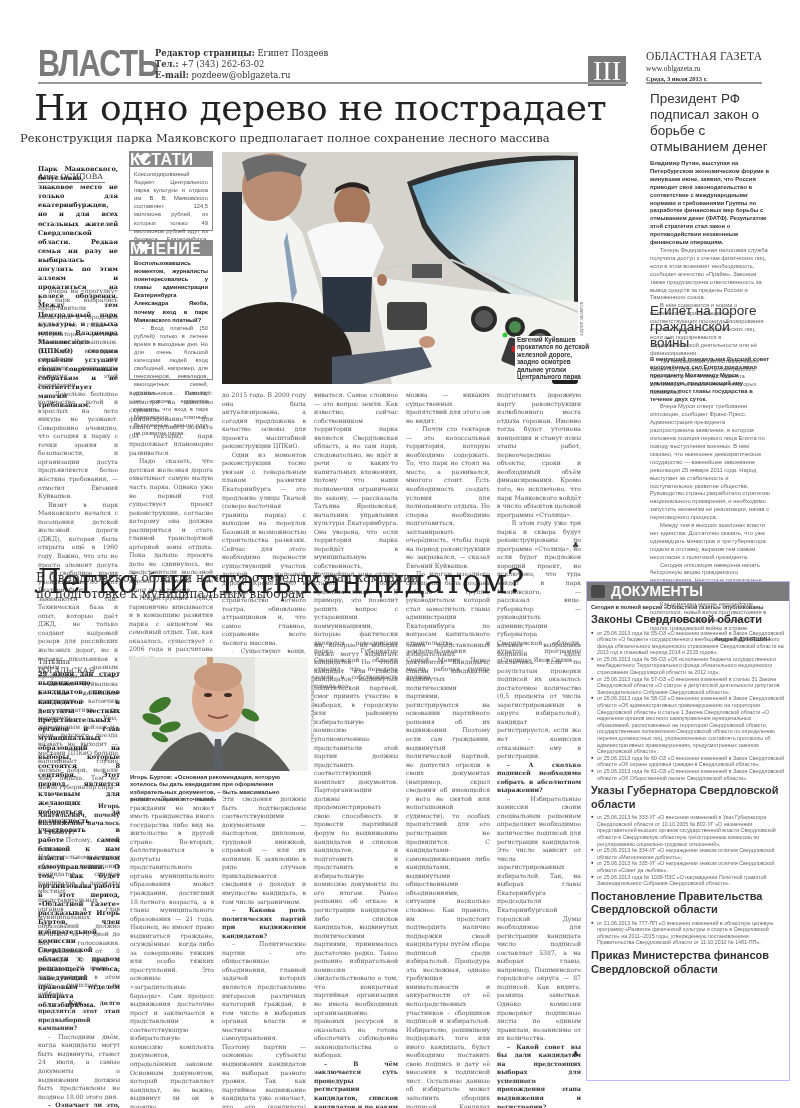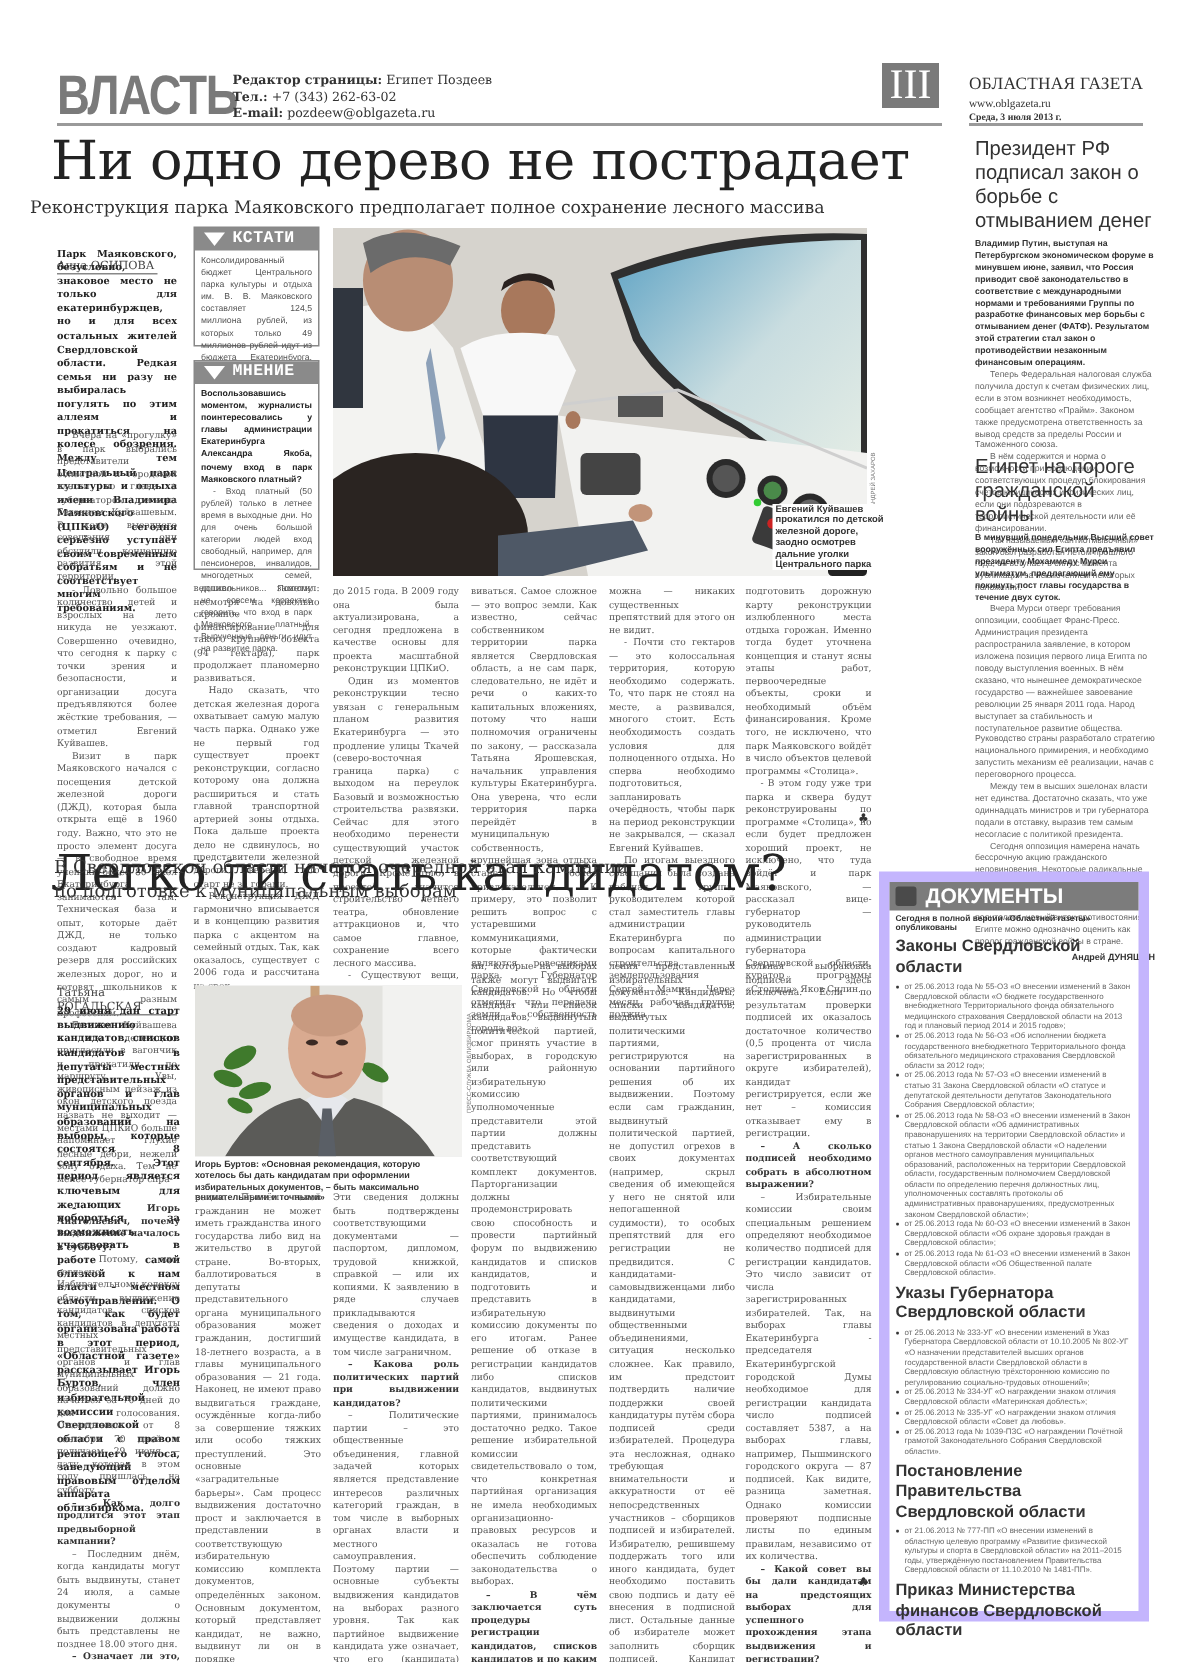--- a/index.html
+++ b/index.html
@@ -5,42 +5,42 @@
   * { box-sizing: border-box; margin: 0; padding: 0; }
   html, body { width: 800px; height: 1108px; background: #ffffff; overflow: hidden; }
   body { position: relative; font-family: "DejaVu Serif", serif; color: #2a2a2a; }
 
   .abs { position: absolute; }
 
   
   .section-name { left: 38px; top: 44px; font-family: "Liberation Sans", sans-serif; font-weight: bold; font-size: 37px; color: #7a7a7a; letter-spacing: -1px; transform: scaleX(0.82); transform-origin: left top; line-height: 40px; }
   .editor-block { left: 155px; top: 48px; font-family: "DejaVu Serif", serif; font-size: 8.4px; line-height: 11px; color: #333; }
   .editor-block b { font-weight: bold; }
-  .page-num { left: 588px; top: 42px; width: 38px; height: 30px; background: #7a7a7a; color: #fff; font-family: "Liberation Serif", serif; font-size: 28px; line-height: 30px; text-align: center; }
+  .page-num { left: 588px; top: 56px; width: 38px; height: 30px; background: #7a7a7a; color: #fff; font-family: "Liberation Serif", serif; font-size: 28px; line-height: 30px; text-align: center; }
   .paper-block { left: 646px; top: 50px; font-family: "Liberation Serif", serif; color: #333; }
   .paper-name { font-size: 11.5px; letter-spacing: 0.2px; }
   .paper-url { font-size: 7.5px; margin-top: 2px; }
   .paper-date { font-size: 6.5px; margin-top: 2px; font-weight: bold; }
   .rule-top { left: 38px; top: 82px; width: 590px; height: 2px; background: #9a9a9a; }
   .rule-top-r { left: 646px; top: 82px; width: 116px; height: 2px; background: #9a9a9a; }
 
   
   .h1 { font-family: "DejaVu Serif", serif; color: #222; font-weight: normal; }
   .head1 { left: 34px; top: 86px; font-size: 36px; line-height: 44px; letter-spacing: -0.3px; }
   .sub1 { left: 20px; top: 131px; font-size: 11.5px; color: #333; }
   .byline { font-size: 7.5px; color: #444; border-bottom: 1px solid #888; padding-bottom: 1px; }
   .byline1 { left: 38px; top: 152px; width: 67px; margin-top: 20px; }
   .lead { font-size: 6.5px; line-height: 9.1px; font-weight: bold; color: #222; text-align: justify; }
   .body-text { font-size: 6.1px; line-height: 8.55px; color: #555; text-align: justify; }
   .body-text p { text-indent: 10px; }
   .body-text p.q { font-weight: bold; color: #333; }
 
   
   .box { border: 1px solid #888; background: #fff; }
-  .box-hdr { height: 15px; background: #8a8a8a; color: #fff; font-family: Liberation Mono, monospace; font-weight: bold; font-size: 11px; line-height: 15px; padding-left: 25px; position: relative; letter-spacing: 0.3px; }
+  .box-hdr { height: 15px; background: #8a8a8a; color: #fff; font-family: Liberation Sans, sans-serif; font-weight: bold; font-size: 16px; line-height: 15px; position: relative; letter-spacing: 0.3px; }
   .box-hdr .tri { position: absolute; left: 6px; top: 3px; width: 0; height: 0; border-left: 7px solid transparent; border-right: 7px solid transparent; border-top: 9px solid #fff; }
   .box-body { font-family: "Liberation Sans", sans-serif; font-size: 5.8px; line-height: 8.1px; color: #555; padding: 3px 4px; text-align: justify; }
   .box-body .b { font-weight: bold; color: #222; }
 
   
   .photo1 { left: 222px; top: 152px; width: 356px; height: 232px; overflow: hidden; background: #d9d9d6; }
   .photo-credit { font-family: "Liberation Sans", sans-serif; font-size: 4px; color: #777; transform: rotate(-90deg); transform-origin: left top; white-space: nowrap; }
   .caption1 { left: 582px; top: 337px; width: 60px; font-family: "Liberation Sans", sans-serif; font-size: 6.3px; line-height: 7.4px; font-weight: bold; color: #333; }
 
   
@@ -51,21 +51,21 @@
   .signature { font-family: "Liberation Sans", sans-serif; font-size: 6px; font-weight: bold; color: #333; text-align: right; }
 
   
   .head2 { left: 34px; top: 562px; font-size: 33px; line-height: 40px; letter-spacing: -0.3px; }
   .sub2 { left: 36px; top: 570px; font-size: 12px; line-height: 16px; color: #333; }
   .byline2 { left: 38px; top: 657px; width: 80px; }
   .photo2 { left: 130px; top: 657px; width: 178px; height: 114px; overflow: hidden; background: #eaeaea; }
   .caption2 { left: 130px; top: 774px; width: 178px; font-family: "Liberation Sans", sans-serif; font-weight: bold; font-size: 6px; line-height: 7.4px; color: #333; }
 
   
-  .docs { left: 586px; top: 581px; width: 180px; height: 500px; border: 7px solid #c4b5fd; }
+  .docs { left: 586px; top: 581px; width: 204px; height: 500px; border: 1px solid #c4b5fd; }
   .docs-hdr { height: 19px; background: #7c7c7c; color: #fff; font-family: "Liberation Sans", sans-serif; font-weight: bold; font-size: 14px; line-height: 19px; padding-left: 24px; position: relative; }
   .docs-hdr .ico { position: absolute; left: 4px; top: 3px; width: 14px; height: 13px; background: #4a4a4a; border-radius: 2px; }
   .docs-body { padding: 3px 4px; font-family: "Liberation Sans", sans-serif; }
   .docs-intro { font-size: 5.6px; font-weight: bold; color: #333; }
   .docs-h { font-size: 11px; line-height: 13.5px; font-weight: bold; color: #333; margin: 3px 0 3px; }
   .docs-item { font-size: 5.3px; line-height: 6.6px; color: #666; position: relative; padding-left: 6px; }
   .docs-item::before { content: "●"; position: absolute; left: 0; top: 0; font-size: 4.5px; color: #333; }
   .end-mark { font-size: 8px; color: #333; }
 </style>
 </head>

